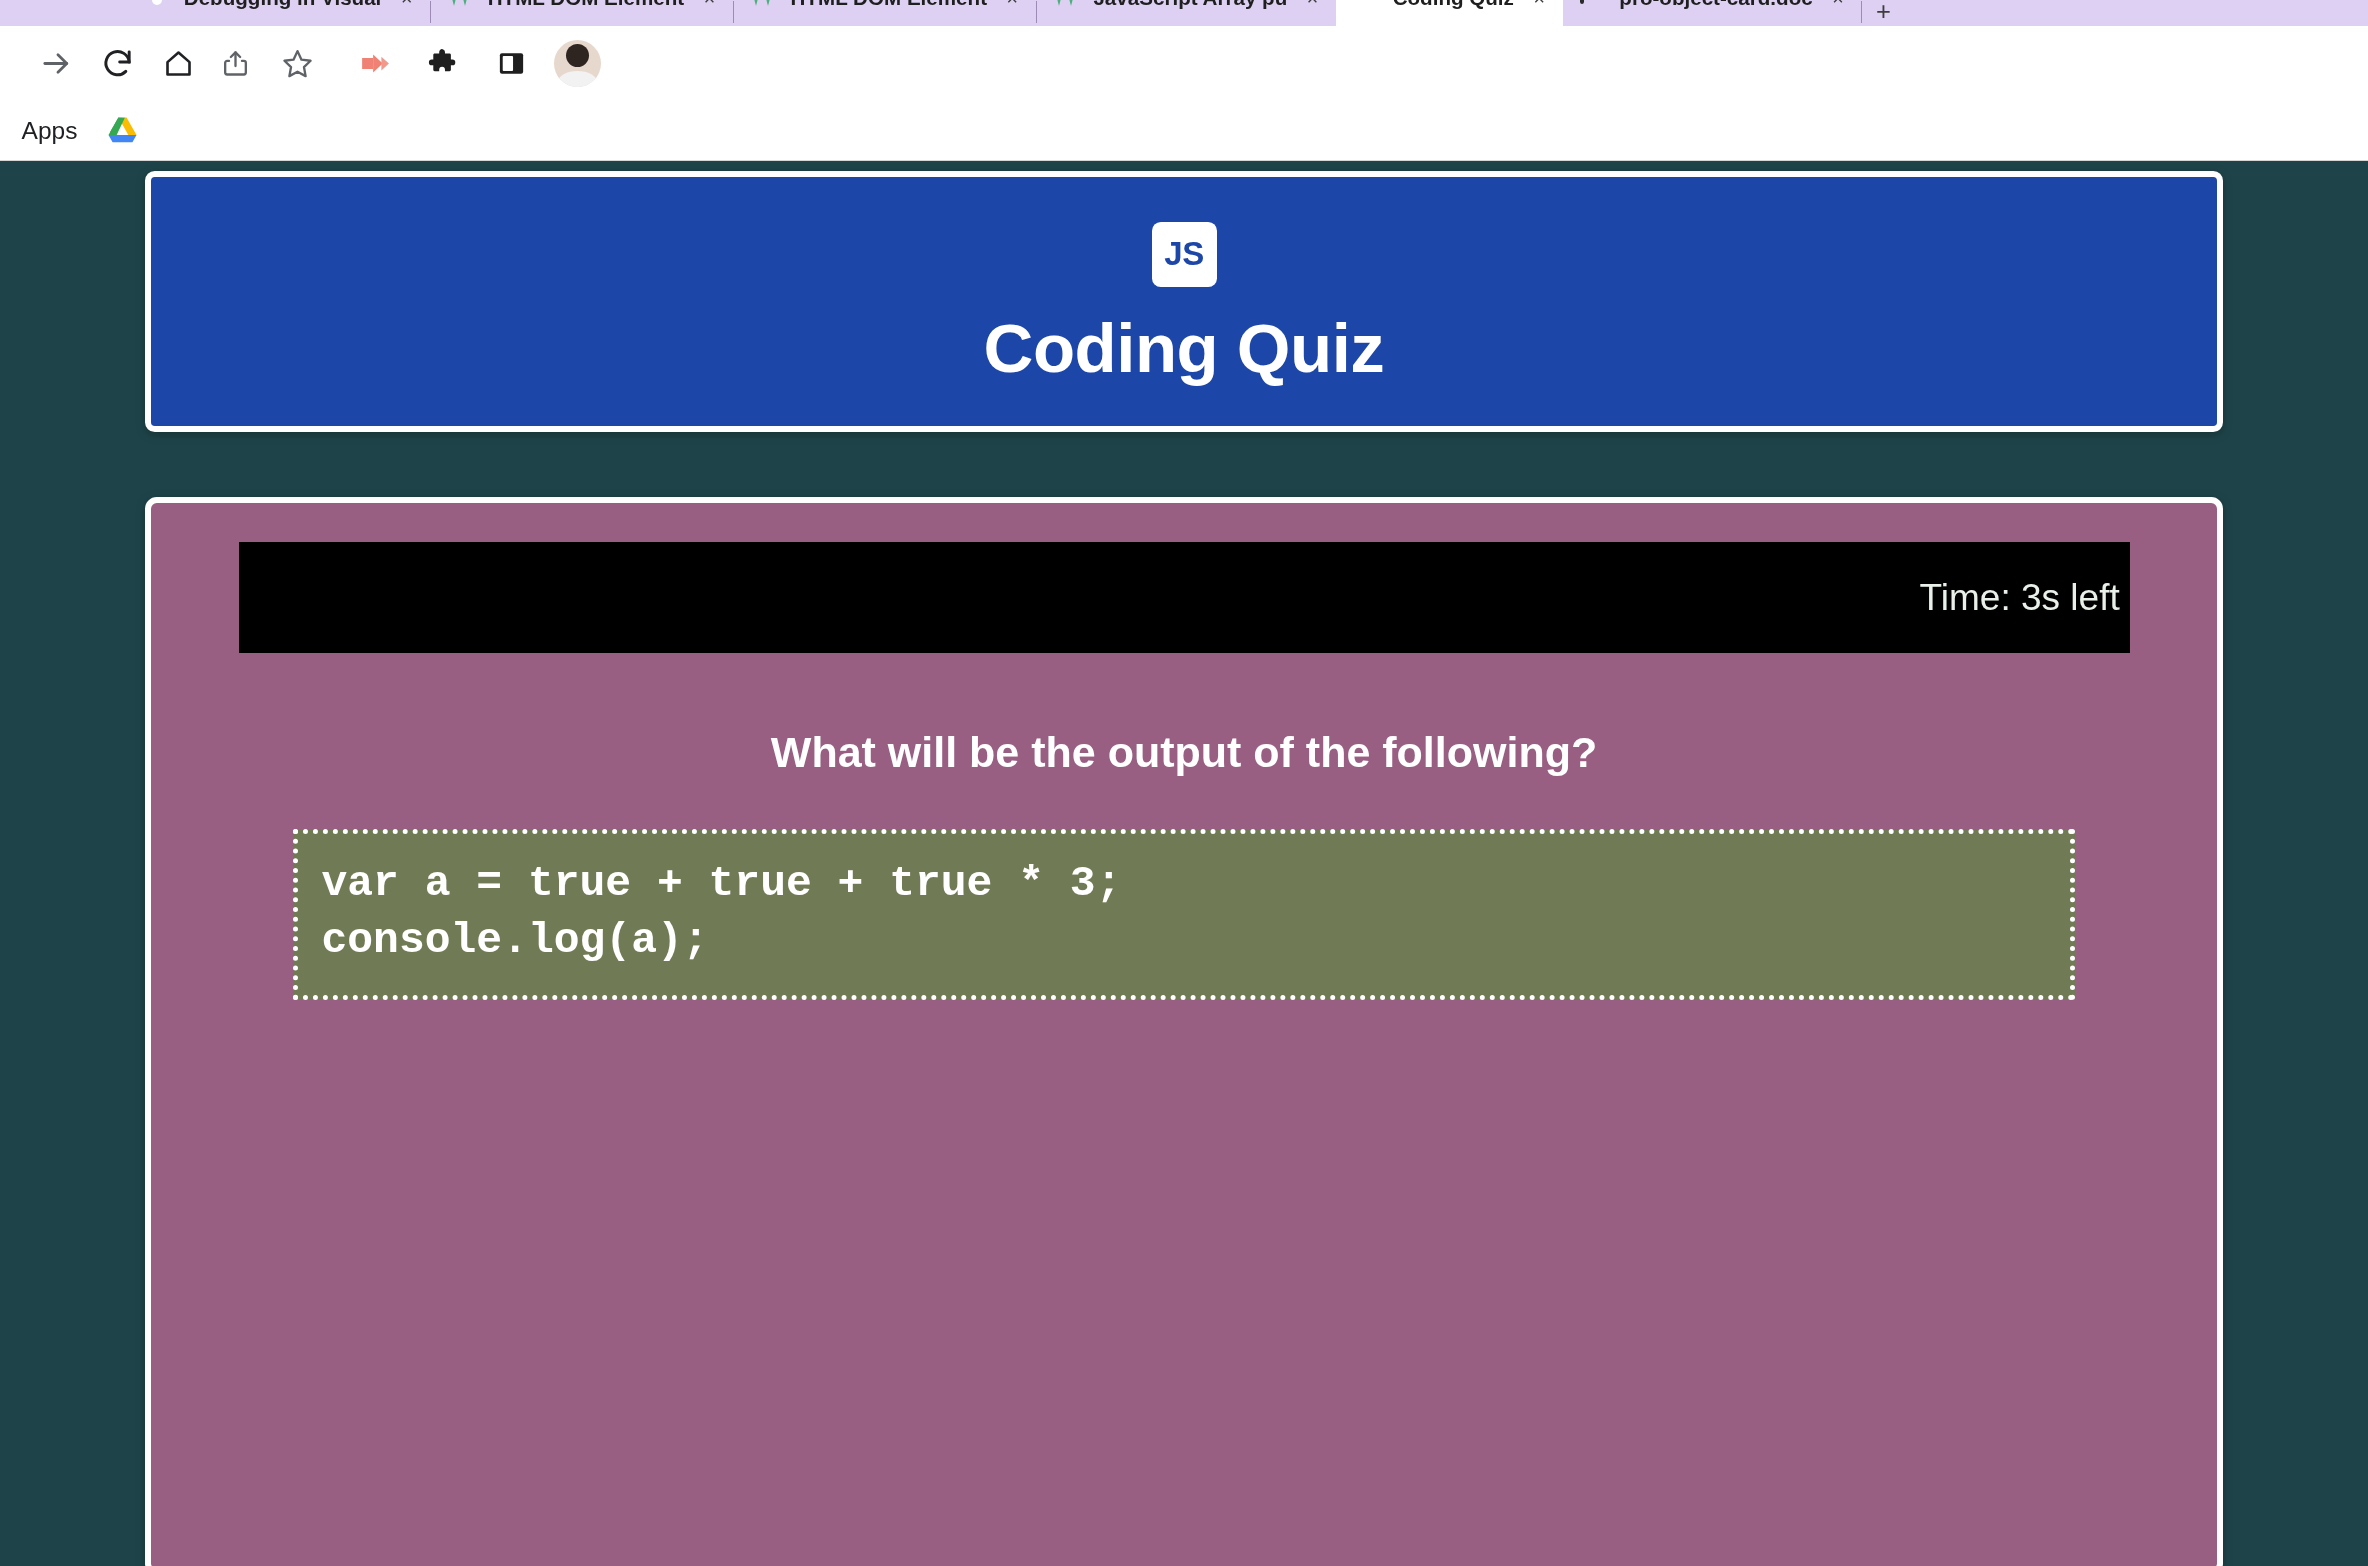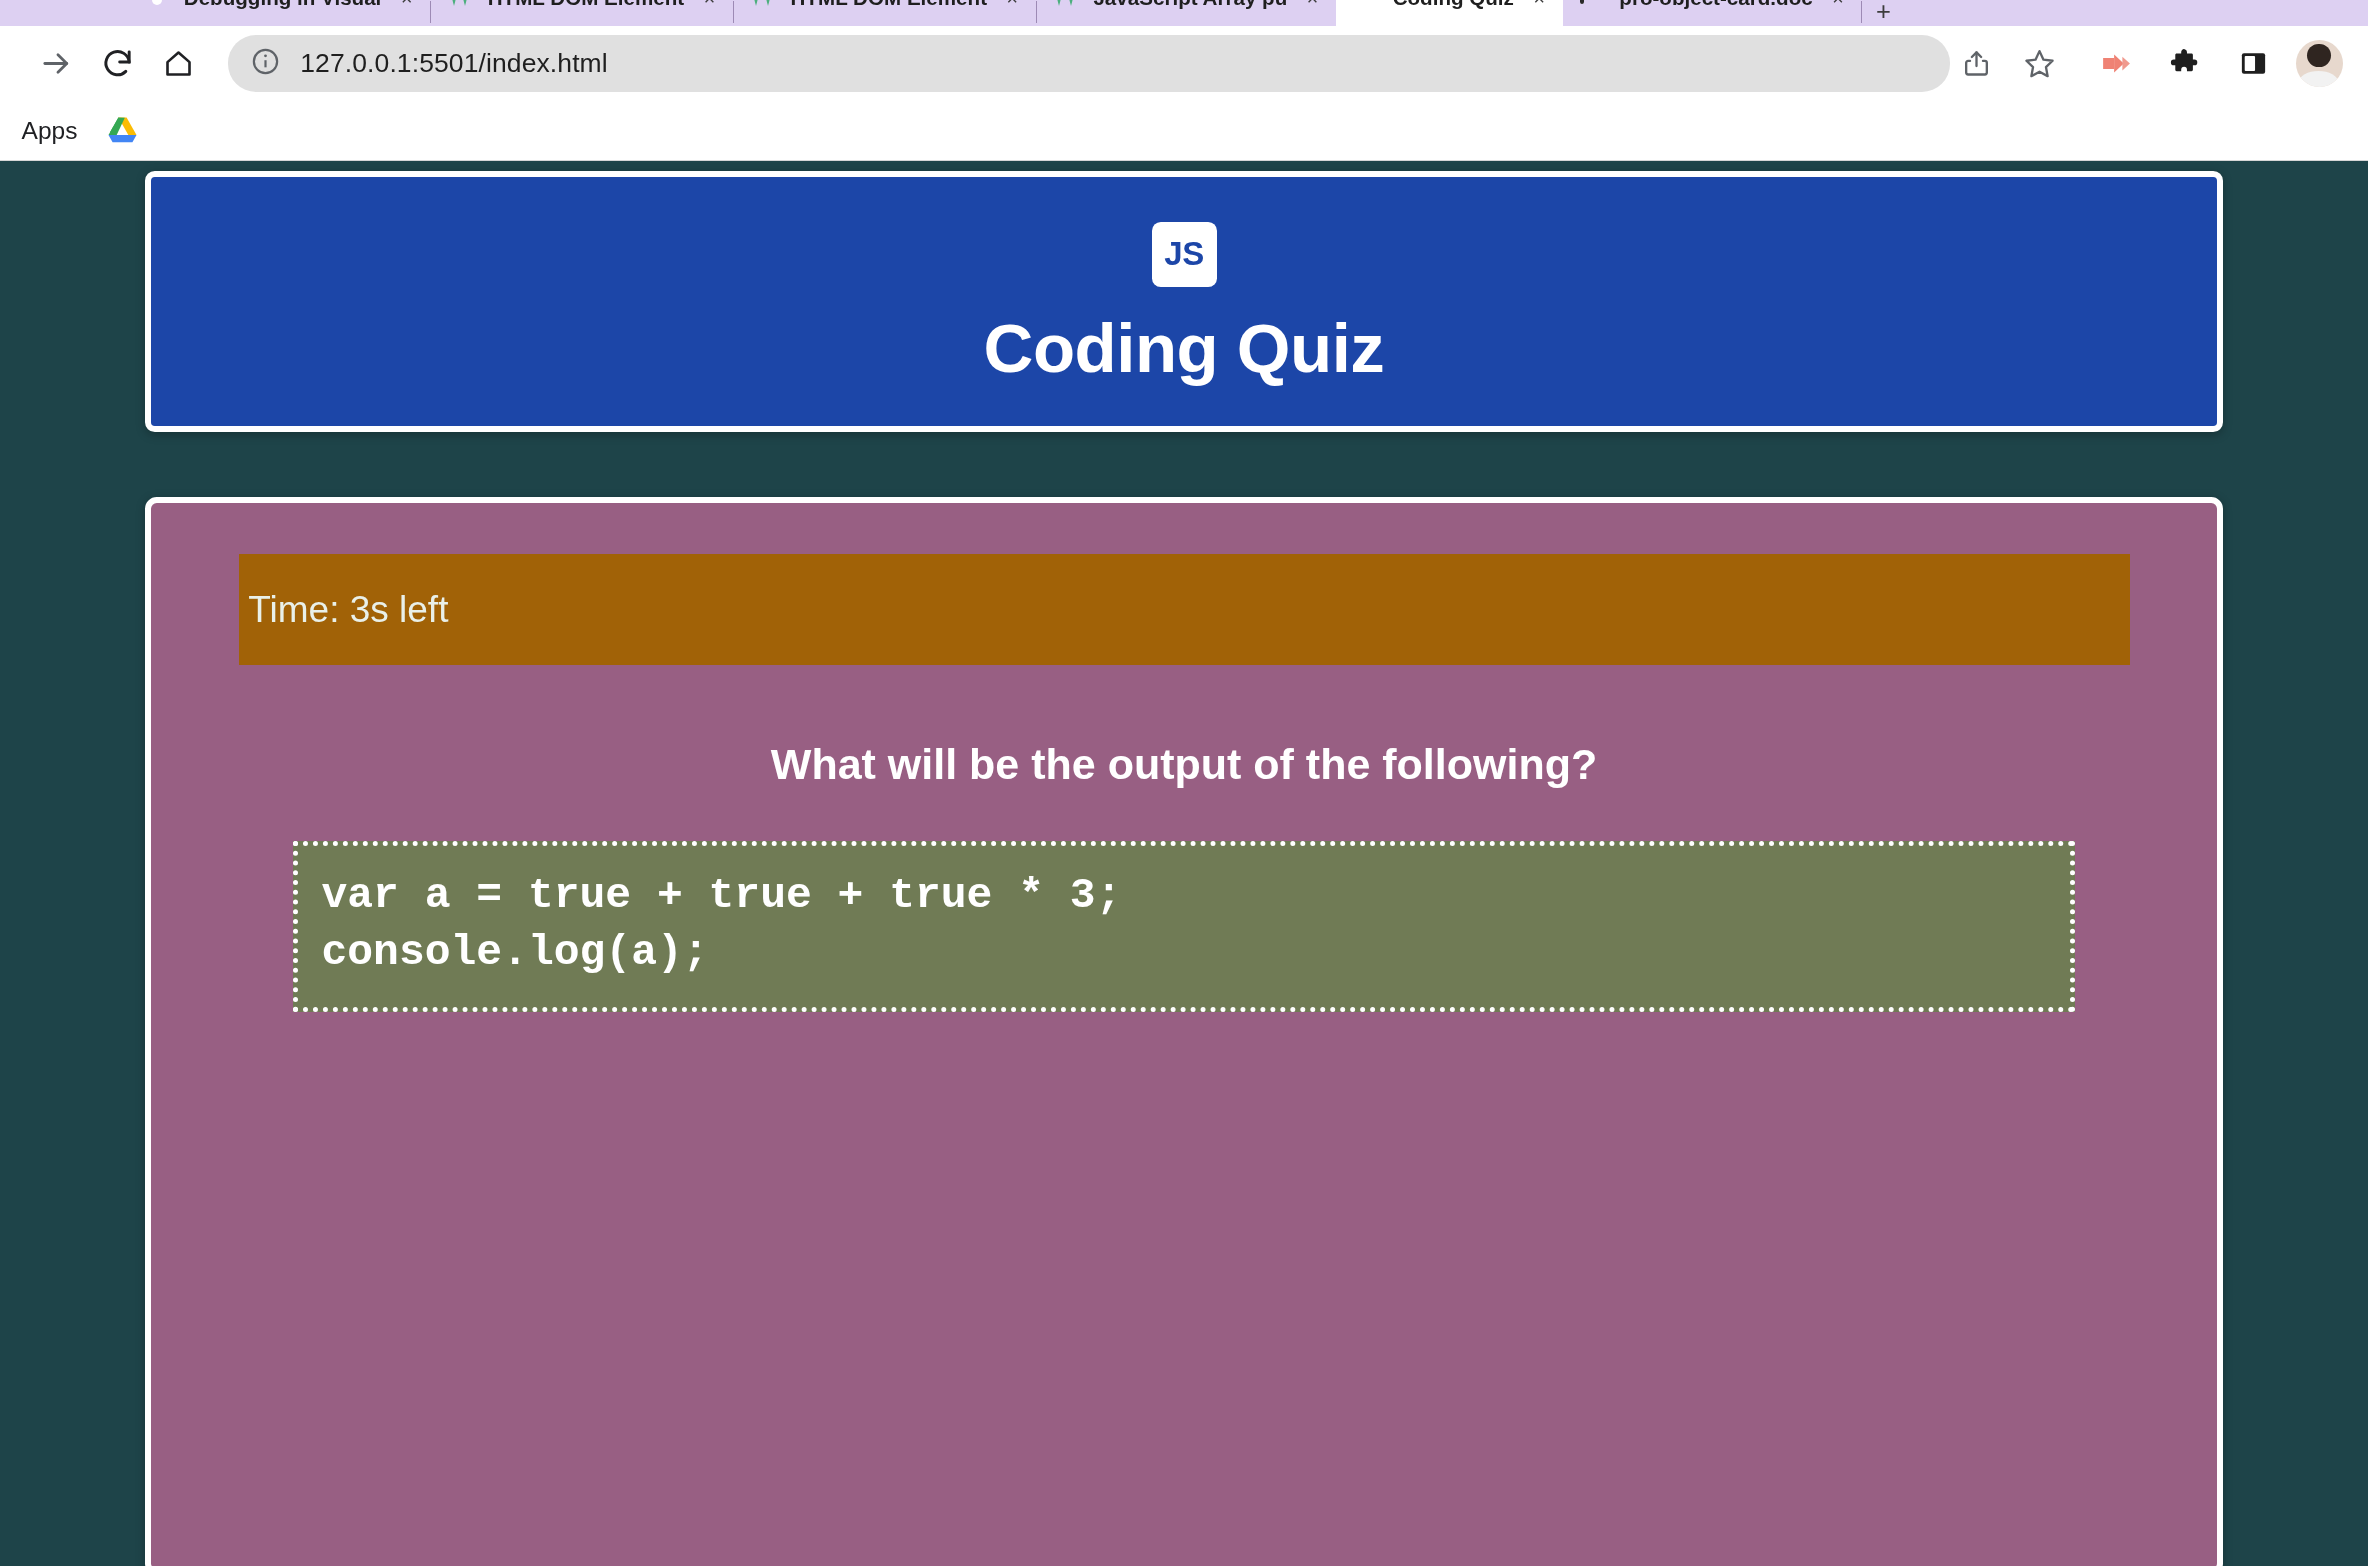--- a/index.html
+++ b/index.html
@@ -205,26 +205,26 @@
     margin: 65px auto 0 auto;
     width: 2078px;
     background: #985f83;
     border: 6.9px solid #ffffff;
     border-radius: 11.8px;
     padding: 39px 0 0 0;
     box-shadow: 0 2.9px 9.8px rgba(0,0,0,.25);
     min-height: 1078px;
   }
   .timer-bar {
-    margin: 12px auto;
+    margin: 0 auto;
     width: 1891px;
-    background: #a16207;
+    background: #000000;
     color: #e9f0e9;
     font-size: 37px;
-    text-align: left;
+    text-align: right;
     padding: 37px 9.8px;
     line-height: 1;
   }
   .q-number {
     text-align: center; color: #ffffff;
     font-size: 48px; font-weight: 700;
     margin-top: 83px; line-height: 1;
   }
   .q-prompt {
     text-align: center; color: #ffffff;
@@ -324,30 +324,20 @@
           <polyline points="20,4 20,11 13.5,11" fill="none"></polyline>
       </svg>
     </div>
 
     <div class="nav-btn">
       <svg width="33" height="33" viewBox="0 0 24 24" fill="none" stroke="#202124" stroke-width="1.9" stroke-linejoin="round">
         <path d="M4 11 L12 4 L20 11 L20 20 L4 20 Z"></path>
       </svg>
     </div>
 
-    <div class="omnibox">
-      <span class="info-icon">
-        <svg width="31" height="31" viewBox="0 0 24 24" fill="none" stroke="#5f6368" stroke-width="1.7">
-          <circle cx="12" cy="12" r="9"></circle>
-            <line x1="12" y1="11" x2="12" y2="16.5"></line>
-            <circle cx="12" cy="7.6" r="1.1" fill="#5f6368" stroke="none"></circle>
-        </svg>
-      </span>
-      <span class="url-text" title="Search Google or type a URL">127.0.0.1:5501/index.html</span>
-    </div>
 
     <div class="omni-actions">
       <div class="tb-icon">
         <svg width="31" height="31" viewBox="0 0 24 24" fill="none" stroke="#5f6368" stroke-width="1.8" stroke-linecap="round" stroke-linejoin="round">
           <path d="M7 10 H5.5 A1.5 1.5 0 0 0 4 11.5 V19 A1.5 1.5 0 0 0 5.5 20.5 H18.5 A1.5 1.5 0 0 0 20 19 V11.5 A1.5 1.5 0 0 0 18.5 10 H17"></path>
           <line x1="12" y1="3.5" x2="12" y2="14"></line>
             <polyline points="8.4,7 12,3.4 15.6,7"></polyline>
         </svg>
       </div>
       <div class="tb-icon">

